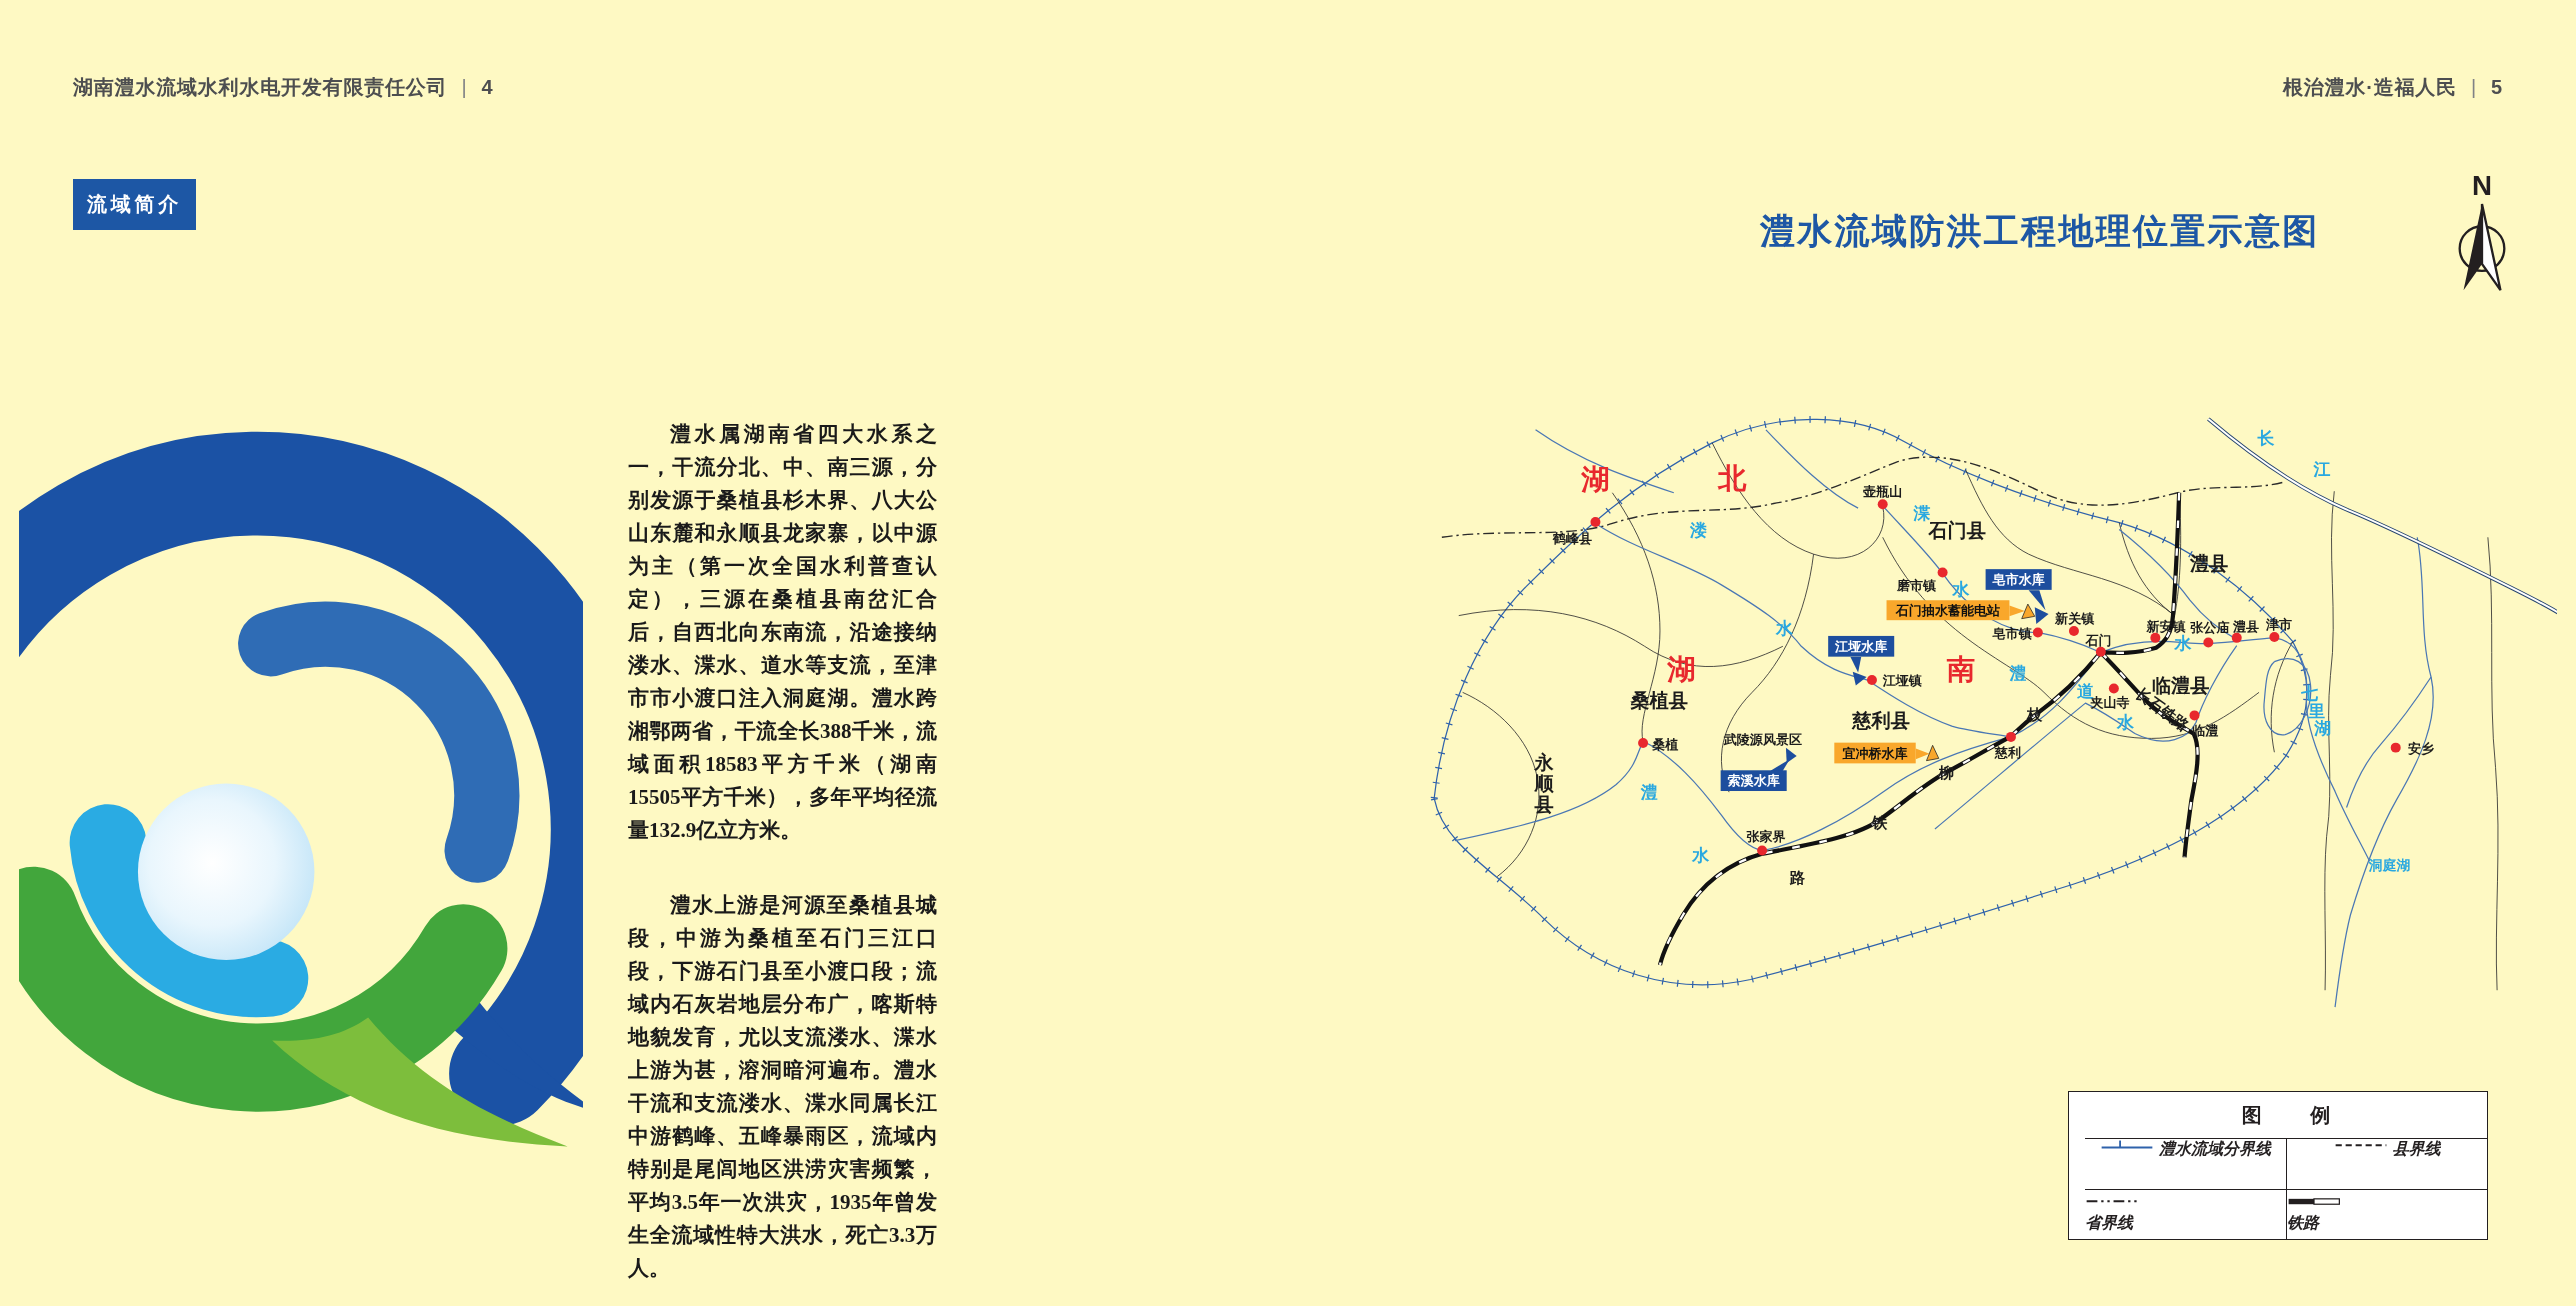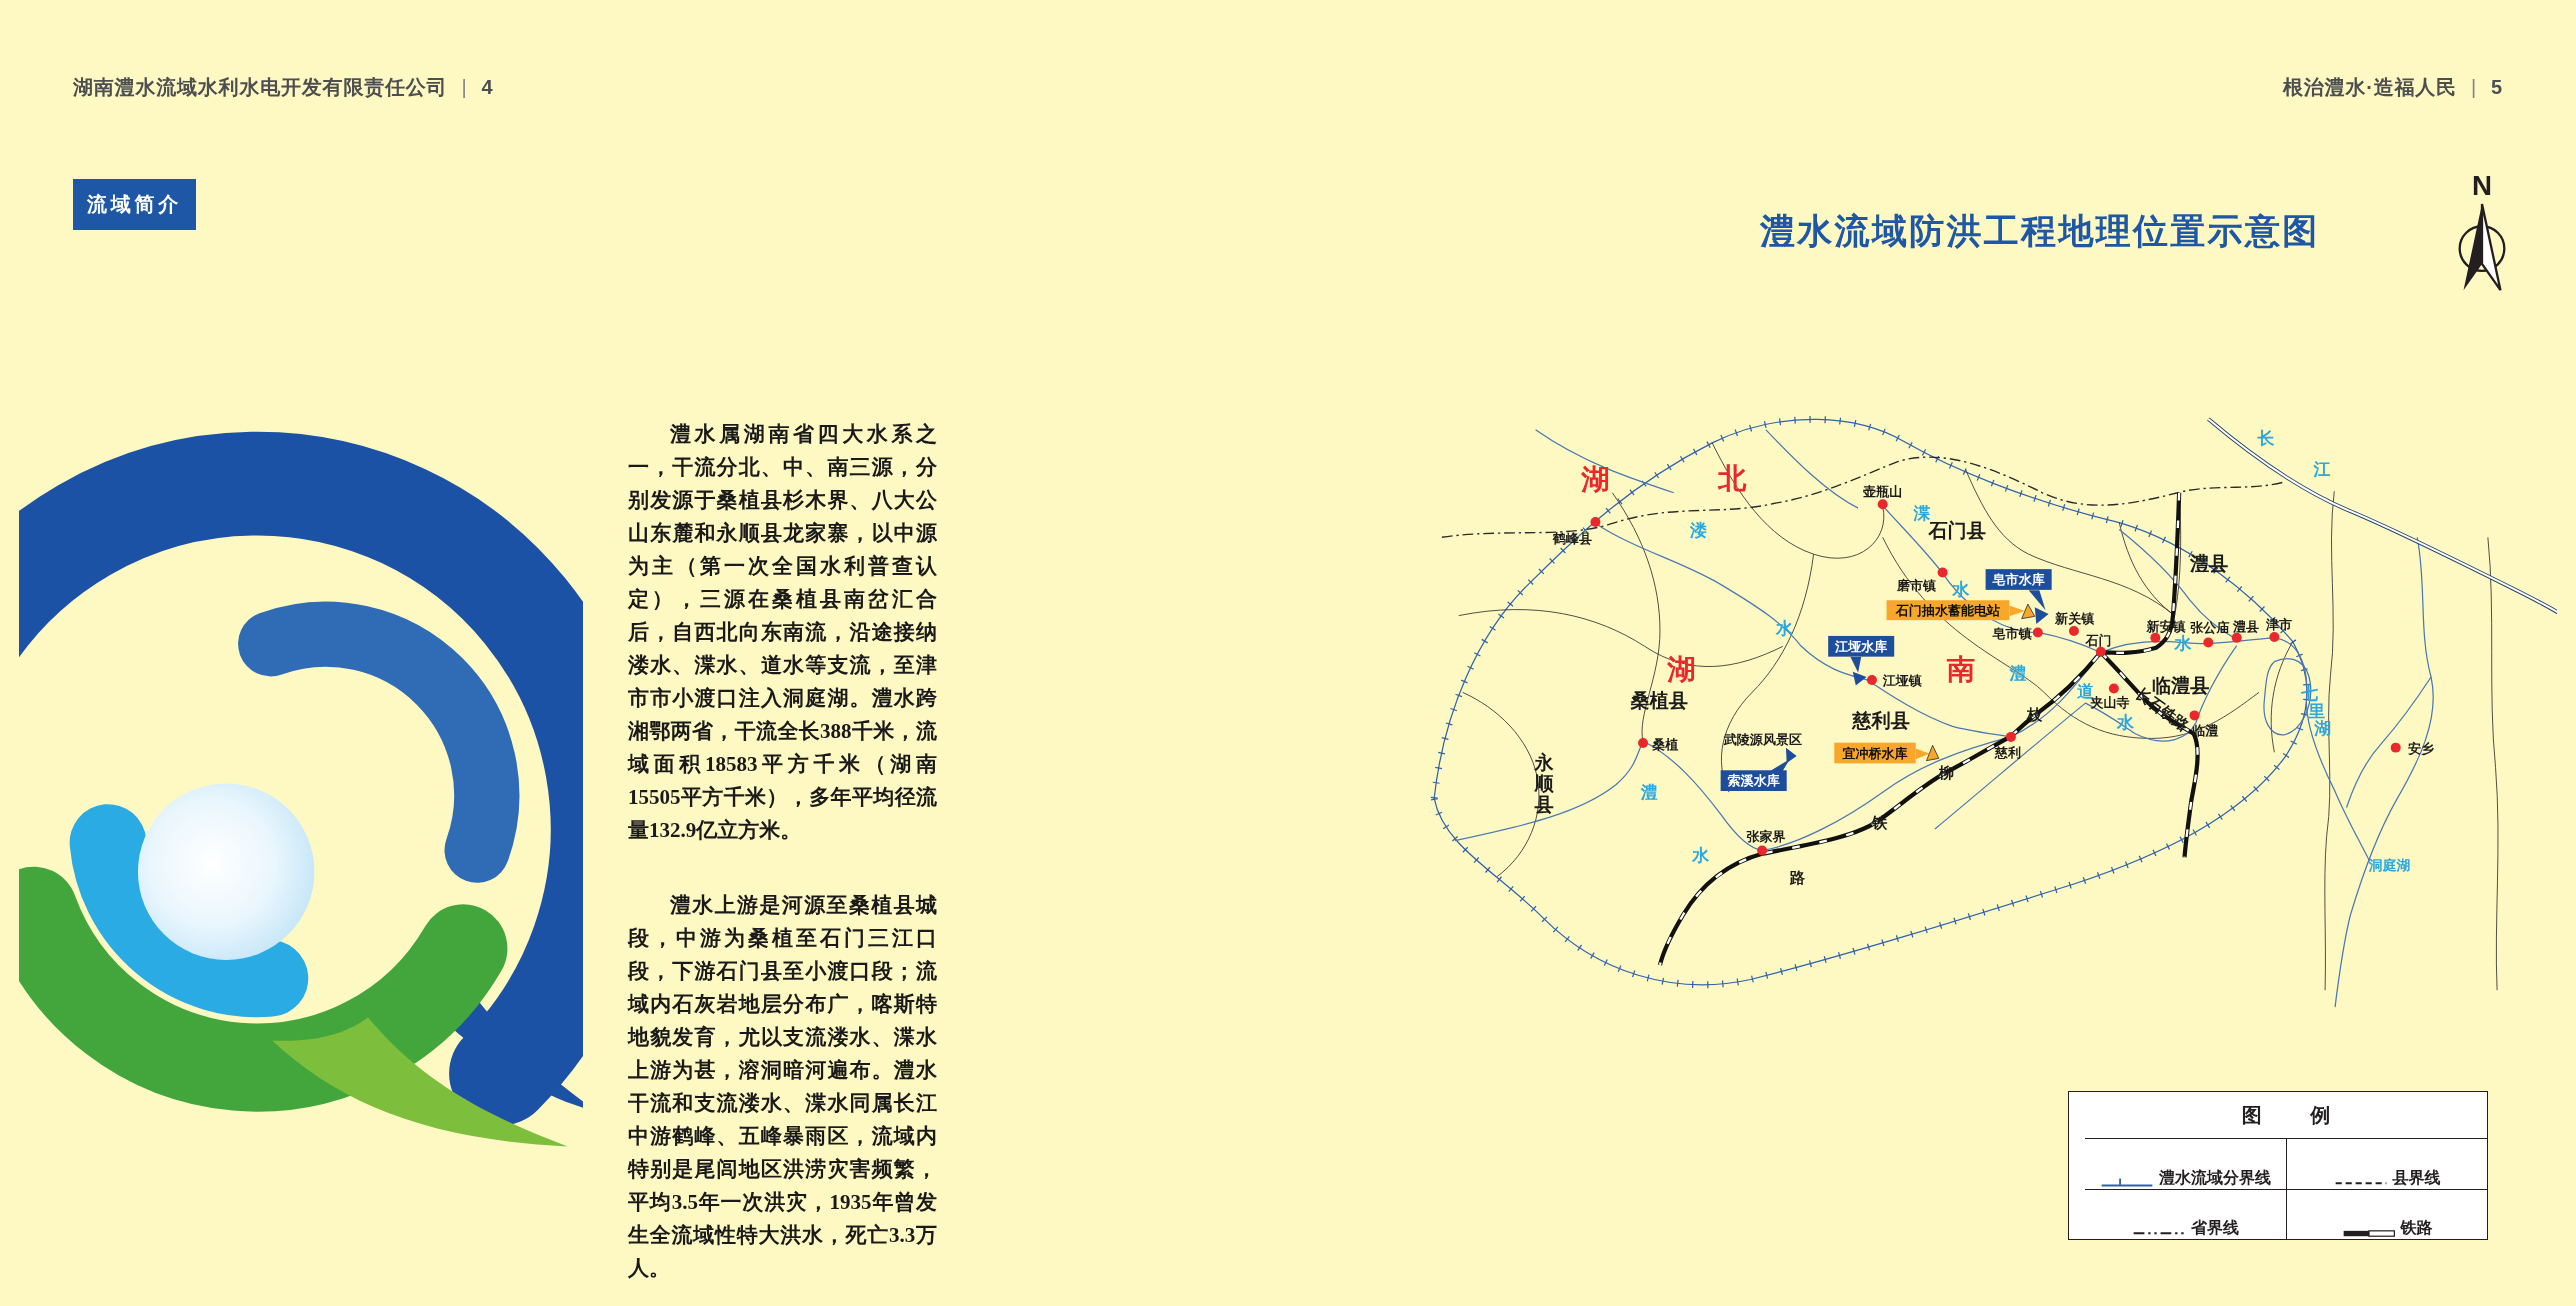--- a/index.html
+++ b/index.html
@@ -43,24 +43,24 @@
   .railway-dash{fill:none;stroke:#fff;stroke-width:3;stroke-dasharray:10 26;}
   .river-double{fill:none;stroke:#27456e;stroke-width:5;}
   .river-double-core{fill:none;stroke:#fff;stroke-width:2.6;}
   .resv-box{stroke:none;}
   .legend{position:absolute;left:2068px;top:1091px;width:420px;height:149px;
           border:1.5px solid #231f20;box-sizing:border-box;background:#fff;padding-left:16px;}
   .legend-title{height:46px;border-bottom:1.5px solid #231f20;display:flex;align-items:center;
                 justify-content:center;font-size:20px;font-weight:700;letter-spacing:21.5px;
                 text-indent:21.5px;}
   .legend-grid{display:grid;grid-template-columns:1fr 1fr;grid-template-rows:1fr 1fr;height:100px;}
-  .legend-cell{display:flex;align-items:flex-end;justify-content:center;gap:5px;
-               font-size:16px;font-weight:700;}
+  .legend-cell{display:flex;align-items:flex-start;justify-content:center;gap:5px;
+               font-size:16px;font-weight:700;font-style:italic;}
   .legend-cell.r{border-left:1.5px solid #231f20;}
-  .legend-cell.b{border-top:1.5px solid #231f20;}
+  .legend-cell.b{border-top:1.5px solid #231f20;flex-direction:column;}
 </style>
 </head>
 <body>
 
 <div class="sheet">
 
   <div class="hdr hdr-left">
     <span>湖南澧水流域水利水电开发有限责任公司</span><span class="bar">|</span><span class="pg">4</span>
   </div>
 

